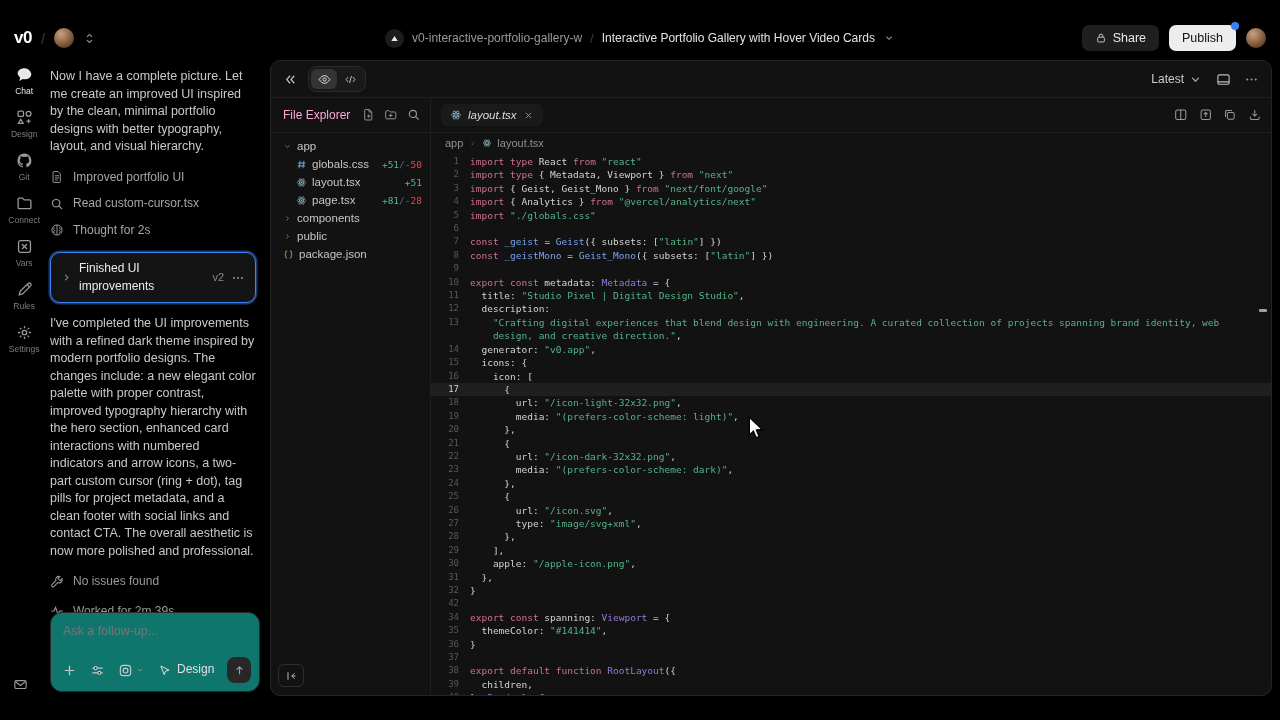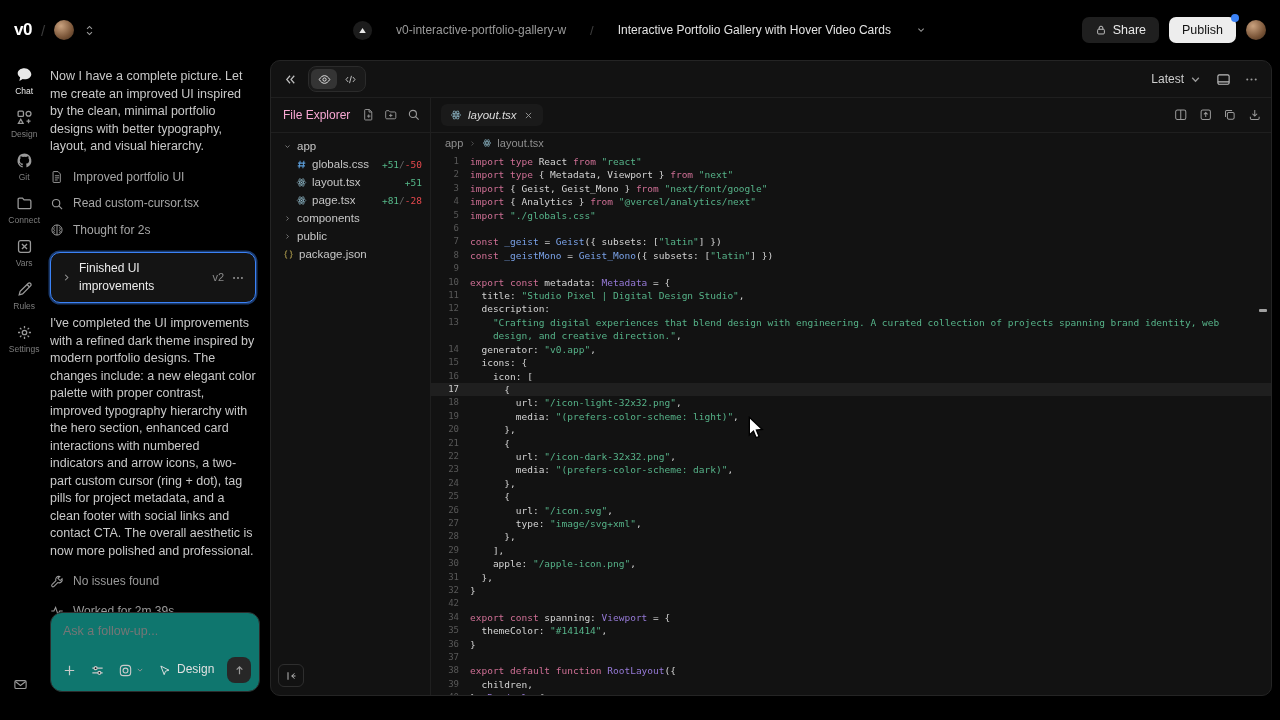--- a/index.html
+++ b/index.html
@@ -1,26 +1,26 @@
 <!DOCTYPE html>
 <html><head>
 <meta charset="utf-8">
 <style>
   html,body{margin:0;padding:0}
   body{width:1280px;height:720px;background:#000;font-family:"Liberation Sans","DejaVu Sans",sans-serif;color:#ddd;overflow:hidden;position:relative;-webkit-font-smoothing:antialiased}
   .icn{display:inline-flex;width:16px;height:16px;flex:none}
   .icn svg{width:100%;height:100%;display:block}
 
   
-  .topbar{position:absolute;top:0;left:0;right:0;height:60px;display:flex;align-items:center;padding:0 14px;box-sizing:border-box}
+  .topbar{position:absolute;top:8px;left:0;right:0;height:60px;display:flex;align-items:center;padding:0 14px;box-sizing:border-box}
   .topbar-left{display:flex;align-items:center;gap:9px}
   .logo{font-weight:700;font-size:17px;color:#fff;letter-spacing:-.5px}
   .slash{color:#3a3a3a;font-size:15px}
   .avatar{width:20px;height:20px;border-radius:50%;background:radial-gradient(circle at 35% 30%,#caa27f,#7a5538 60%,#402c1c);flex:none}
-  .topbar-center{position:absolute;left:50%;transform:translateX(-50%);display:flex;align-items:center;gap:24px;font-size:12px;white-space:nowrap}
+  .topbar-center{position:absolute;left:50%;transform:translateX(-50%);display:flex;align-items:center;gap:8px;font-size:12px;white-space:nowrap}
   .tri-badge{width:19px;height:19px;border-radius:50%;background:#1c1c1c;display:flex;align-items:center;justify-content:center}
   .tri-badge .icn{width:9px;height:9px}
   .proj-name{color:#9a9a9a}
   .crumb-sep{color:#3f3f3f;font-size:13px}
   .chat-title{color:#e3e3e3}
   .topbar-right{margin-left:auto;display:flex;align-items:center;gap:10px}
   .btn-share{display:flex;align-items:center;gap:6px;background:#1f1f1f;color:#e8e8e8;font-size:12.5px;padding:6px 13px;border-radius:7px;cursor:pointer}
   .btn-share .icn{width:12px;height:12px}
   .btn-publish{position:relative;background:#ededed;color:#111;font-size:12.5px;font-weight:500;padding:6px 13px;border-radius:7px;cursor:pointer}
   .publish-dot{position:absolute;top:-3px;right:-3px;width:8px;height:8px;border-radius:50%;background:#3b82f6}

